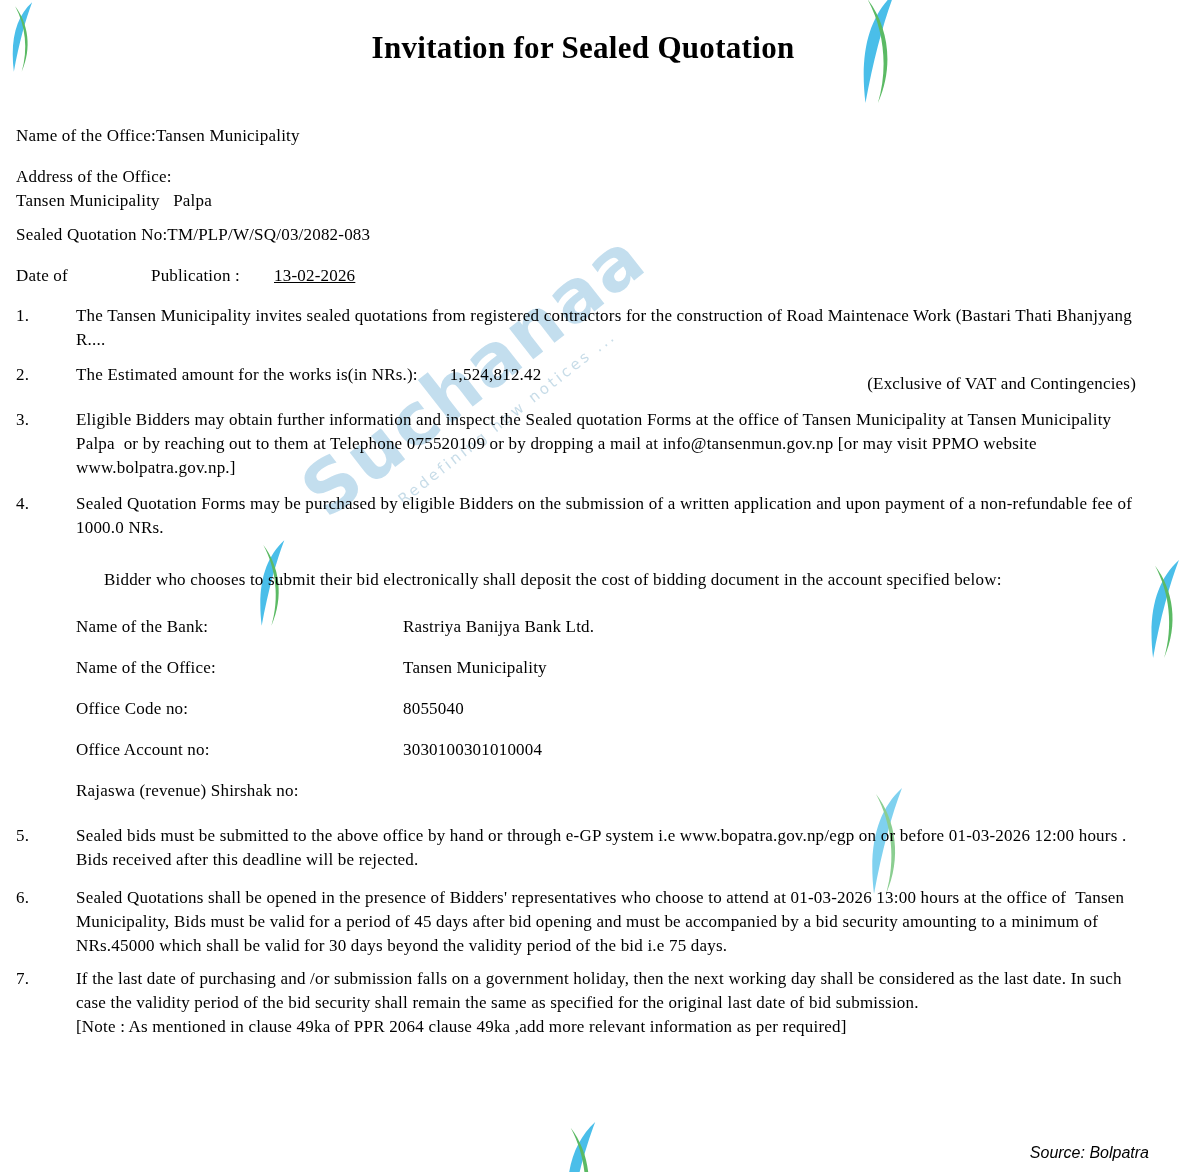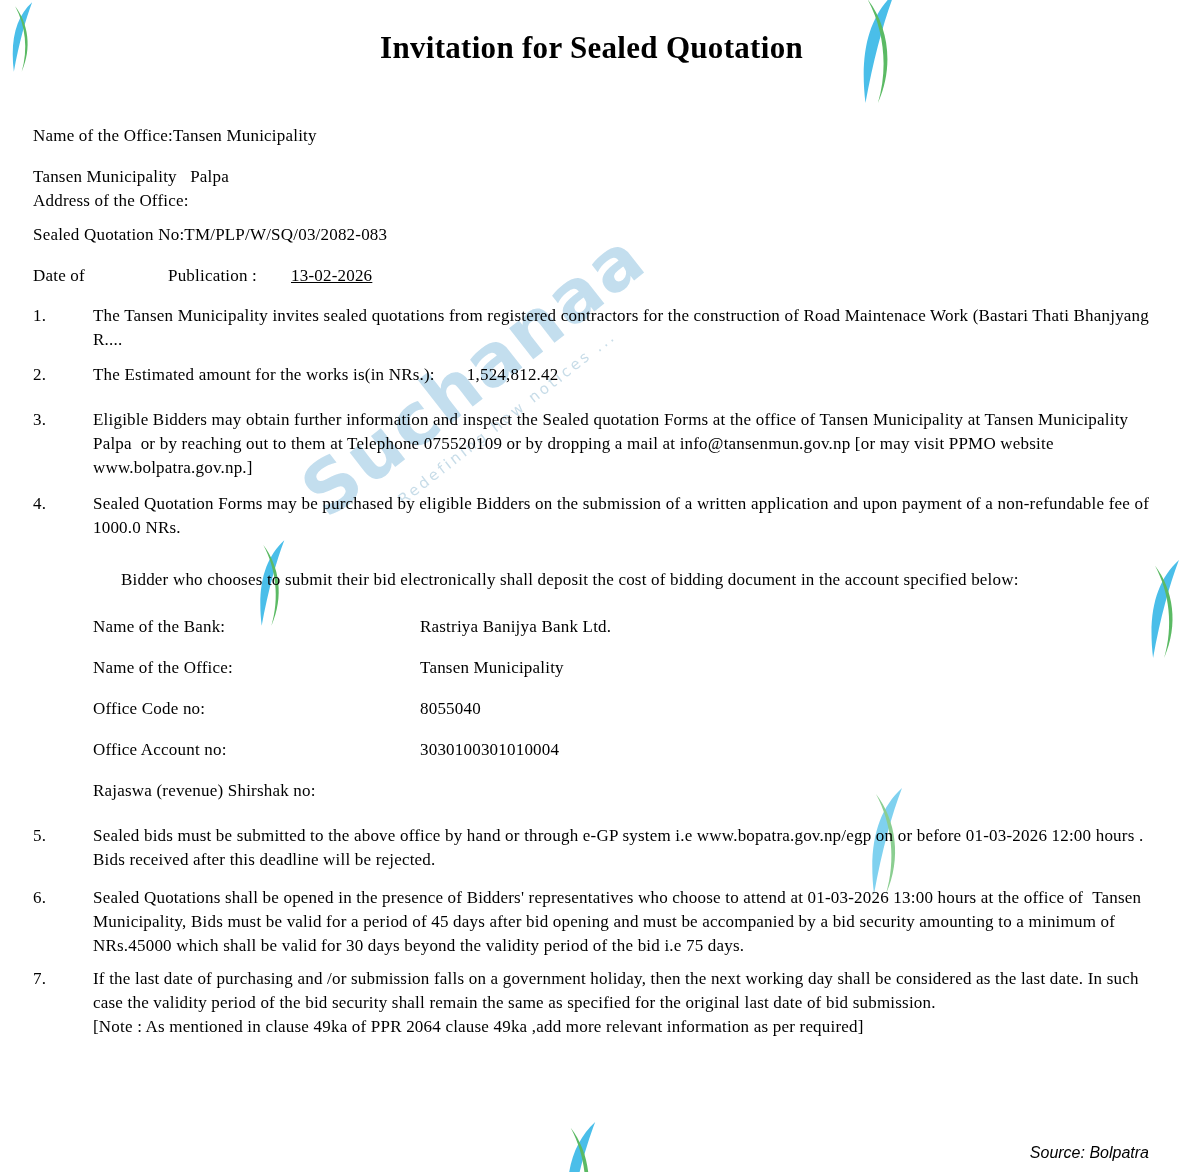--- a/index.html
+++ b/index.html
@@ -18,21 +18,21 @@
   .wm-main {
     display:block; font-family:"DejaVu Sans", sans-serif; font-weight:bold;
     font-size:72px; letter-spacing:2px; color:#b5d6ea; opacity:.8;
   }
   .wm-sub {
     display:block; margin-top:4px; font-family:"DejaVu Sans", sans-serif;
     font-size:15px; letter-spacing:3px; color:#c2d9e6; opacity:.9;
   }
 
   
-  .content { position:relative; z-index:1; padding:0 31px 0 33px; font-size:17px; line-height:24px; letter-spacing:.2px; }
+  .content { position:relative; z-index:1; padding:0 31px 0 16px; font-size:17px; line-height:24px; letter-spacing:.2px; }
 
   .title { text-align:center; font-size:31px; line-height:44px; font-weight:700; padding-top:26px; letter-spacing:.3px; }
 
   .l-office   { margin-top:54px; }
   .l-address  { margin-top:17px; }
   .l-quotno   { margin-top:10px; }
   .l-date     { margin-top:17px;text-decoration:underline; }
   .date-label { display:inline-block; width:135px; }
   .pub-label  { display:inline-block; width:123px; }
 
@@ -100,38 +100,39 @@
     <span class="wm-sub">Redefining how notices ...</span>
   </div>
 
   <div class="content">
 
     <h1 class="title">Invitation for Sealed Quotation</h1>
 
     <p class="l-office"><span>Name of the Office:</span><span>Tansen Municipality</span></p>
 
     <div class="l-address">
+      <div>Address of the Office:</div>
       <div>Tansen Municipality &nbsp;&nbsp;Palpa</div>
-      <div>Address of the Office:</div>
     </div>
 
     <p class="l-quotno"><span>Sealed Quotation No:</span><span>TM/PLP/W/SQ/03/2082-083</span></p>
 
     <p class="l-date"><span class="date-label">Date of</span><span class="pub-label">Publication :</span><span>13-02-2026</span></p>
 
     <div class="item item-1">
       <div class="item-num">1.</div>
       <div class="item-body">The Tansen Municipality invites sealed quotations from registered contractors for the construction of Road Maintenace Work (Bastari Thati Bhanjyang R....</div>
     </div>
 
     <div class="item item-2">
       <div class="item-num">2.</div>
       <div class="item-body item2-body">
         <span>The Estimated amount for the works is(in NRs.):</span>
         <span class="amount">1,524,812.42</span>
+        <span class="vat-note">(Exclusive of VAT and Contingencies)</span>
       </div>
     </div>
 
     <div class="item item-3">
       <div class="item-num">3.</div>
       <div class="item-body">Eligible Bidders may obtain further information and inspect the Sealed quotation Forms at the office of Tansen Municipality at Tansen Municipality &nbsp; Palpa &nbsp;or by reaching out to them at Telephone 075520109 or by dropping a mail at info@tansenmun.gov.np [or may visit PPMO website www.bolpatra.gov.np.]</div>
     </div>
 
     <div class="item item-4">
       <div class="item-num">4.</div>

